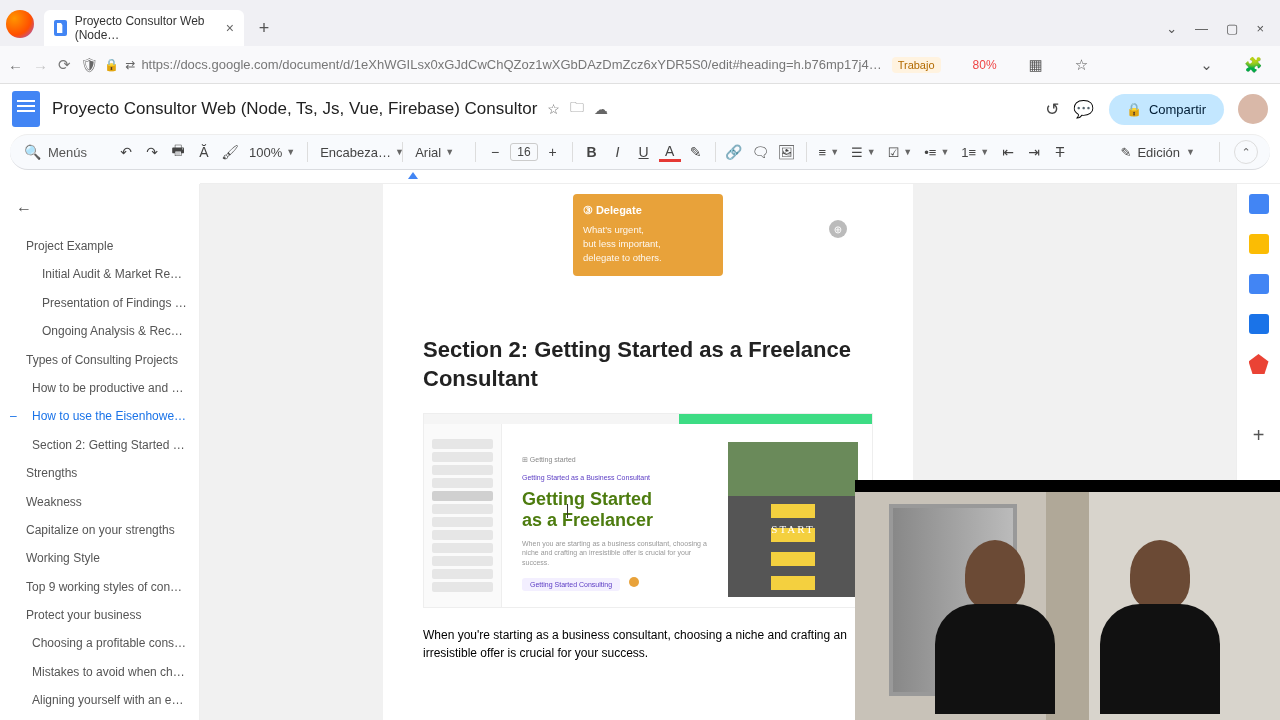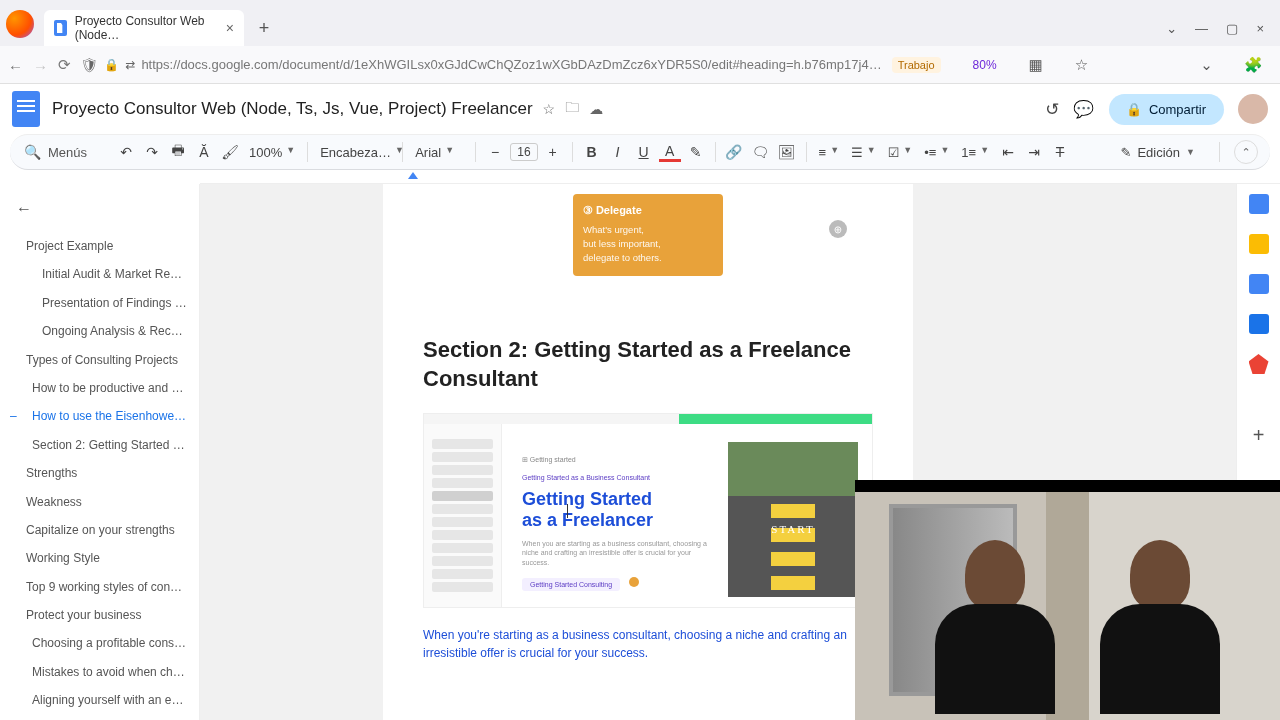--- a/index.html
+++ b/index.html
@@ -17,21 +17,21 @@
 .win-controls span { font-size:13px; }
 
 .addr-bar { height:38px; background:#f9f9fb; display:flex; align-items:center; padding:0 8px; gap:10px; border-bottom:1px solid #e0e0e0; }
 .addr-bar .nav-ico { width:16px; color:#777; font-size:15px; }
 .addr-bar .shield{font-size:14px;color:#666}
 .addr-bar .lock{font-size:12px;color:#666}
 .url-field { flex:1; display:flex; align-items:center; font-size:13px; color:#777; gap:6px; }
 .url-field .url-text{ white-space:nowrap; overflow:hidden; }
 .addr-right { display:flex; align-items:center; gap:32px; color:#555; font-size:13px; }
 .addr-right .tag { background:#fff3e0; color:#b26a00; padding:2px 6px; border-radius:4px; font-size:11px; }
-.addr-right .zoom{font-size:12px;color:#6d28d9}
+.addr-right .zoom{font-size:12px;color:#ef4444}
 .addr-right .ico{font-size:15px}
 
 
 .docs-header { height:50px; display:flex; align-items:center; padding:6px 12px; }
 .docs-logo { width:28px; height:36px; background:#4285f4; border-radius:3px; position:relative; margin-right:12px; }
 .docs-logo::after{content:"";position:absolute;left:5px;right:5px;top:9px;height:2px;background:#fff;box-shadow:0 5px 0 #fff,0 10px 0 #fff}
 .doc-title-area { flex:1; }
 .doc-title-row { display:flex; align-items:center; gap:10px; }
 .doc-title { font-size:17px; color:#222; }
 .doc-title-row .mini-ico{color:#666;font-size:14px}
@@ -39,21 +39,21 @@
 .menu-bar span{cursor:default}
 .header-right { display:flex; align-items:center; gap:14px; }
 .header-right .circ-ico{font-size:17px;color:#444}
 .share-btn { background:#c3e7ff; color:#001d35; padding:8px 18px; border-radius:20px; font-size:13px; display:flex; align-items:center; gap:6px; }
 .avatar { width:30px; height:30px; border-radius:50%; background:#d9b8a8; }
 
 
 .toolbar { height:36px; border-top:1px solid #eee; border-bottom:1px solid #dadce0; display:flex; align-items:center; padding:0 12px; gap:4px; font-size:13px; color:#444; background:#f8fafd; border-radius:24px; margin:0 10px 0 10px;}
 .toolbar .tb-ico{width:22px;text-align:center;font-size:14px;color:#444}
 .toolbar .sep{width:1px;height:20px;background:#ddd;margin:0 4px}
-.toolbar .dd{display:flex;gap:4px;padding:0 4px}
+.toolbar .dd{display:flex;align-items:center;gap:4px;padding:0 4px}
 .toolbar .dd .car{font-size:9px;color:#666}
 .toolbar .font-size-box{border:1px solid #ccc;padding:1px 6px;border-radius:3px;font-size:12px}
 .toolbar-right{margin-left:auto;display:flex;align-items:center;gap:10px}
 .edit-mode{display:flex;align-items:center;gap:6px;padding:4px 10px;border-radius:4px;font-size:13px;color:#444}
 .collapse-chev{width:24px;height:24px;border:1px solid #ddd;border-radius:50%;display:flex;align-items:center;justify-content:center;font-size:11px;color:#666}
 
 
 .ruler{height:14px;background:#fff;position:relative;font-size:8px;color:#888;margin-left:200px;border-bottom:1px solid #eee}
 .ruler .marg{position:absolute;top:2px;width:0;height:0;border-left:5px solid transparent;border-right:5px solid transparent;border-bottom:7px solid #4285f4}
 
@@ -84,29 +84,29 @@
 .figure{margin:20px 40px 0;height:195px;background:#fff;display:flex;border:1px solid #eee;position:relative}
 .fig-top-bar{position:absolute;top:0;left:0;right:0;height:10px;display:flex}
 .fig-top-bar .seg1{width:57%;background:#f5f5f5}
 .fig-top-bar .seg2{flex:1;background:#3ddc84}
 .fig-side{width:78px;background:#fafafa;border-right:1px solid #eee;padding-top:22px}
 .fig-side .srow{height:10px;margin:3px 8px;background:#e6e6e6;border-radius:2px}
 .fig-side .srow.hl{background:#d0d0d0}
 .fig-main{flex:1;display:flex;padding:22px 10px 10px}
 .fig-text-col{flex:1;padding:20px 10px 0}
 .fig-crumb{font-size:7px;color:#888;margin-bottom:10px}
-.fig-h{font-size:18px;font-weight:700;color:#1d4ed8;line-height:1.15}
+.fig-h{font-size:18px;font-weight:700;color:#4d7c0f;line-height:1.15}
 .fig-sub{font-size:7px;color:#999;margin-top:8px;line-height:1.4}
 .fig-chip{display:inline-block;background:#f3efff;color:#5b3cc4;font-size:7px;padding:3px 8px;border-radius:3px;margin-top:10px}
 .fig-dot{display:inline-block;width:10px;height:10px;border-radius:50%;background:#e8a23a;margin-left:4px}
 .fig-img{width:130px;background:linear-gradient(#6a8a5a 0 35%,#555 35% 100%);position:relative;margin-top:6px;margin-right:4px;overflow:hidden}
 .fig-img::before{content:"";position:absolute;left:50%;top:40%;bottom:0;width:44px;transform:translateX(-50%);background:repeating-linear-gradient(#f4d03f 0 14px,#555 14px 24px)}
 .fig-img .start{position:absolute;bottom:40%;left:50%;transform:translateX(-50%);color:#fff;font-size:11px;letter-spacing:2px;font-family:serif}
 
-.body-text{font-size:12px;color:#1d4ed8;margin:18px 40px 0;line-height:1.5}
+.body-text{font-size:12px;color:#000000;margin:18px 40px 0;line-height:1.5}
 
 
 .side-icons{width:44px;display:flex;flex-direction:column;align-items:center;gap:20px;padding-top:10px;border-left:1px solid #eee}
 .side-icons .sico{width:20px;height:20px;border-radius:3px}
 .si-cal{background:#4285f4}
 .si-keep{background:#fbbc04}
 .si-tasks{background:#4285f4;border-radius:50%}
 .si-cont{background:#1a73e8;border-radius:50%}
 .si-maps{background:#ea4335;clip-path:polygon(50% 0,100% 38%,80% 100%,20% 100%,0 38%)}
 .si-plus{color:#555;font-size:20px;margin-top:30px}
@@ -163,21 +163,21 @@
     <span class="ico">🧩</span>
     <span class="ico">◐</span>
     <span class="ico">≡</span>
   </div>
 </div>
 
 <div class="docs-header">
   <div class="docs-logo"></div>
   <div class="doc-title-area">
     <div class="doc-title-row">
-      <span class="doc-title">Proyecto Consultor Web (Node, Ts, Js, Vue, Project) Freelancer</span>
+      <span class="doc-title">Proyecto Consultor Web (Node, Ts, Js, Vue, Firebase) Consultor</span>
       <span class="mini-ico">☆</span>
       <span class="mini-ico">🗀</span>
       <span class="mini-ico">☁</span>
     </div>
   </div>
   <div class="header-right">
     <span class="circ-ico">↺</span>
     <span class="circ-ico">💬</span>
     <div class="share-btn">
       <span>🔒</span>

